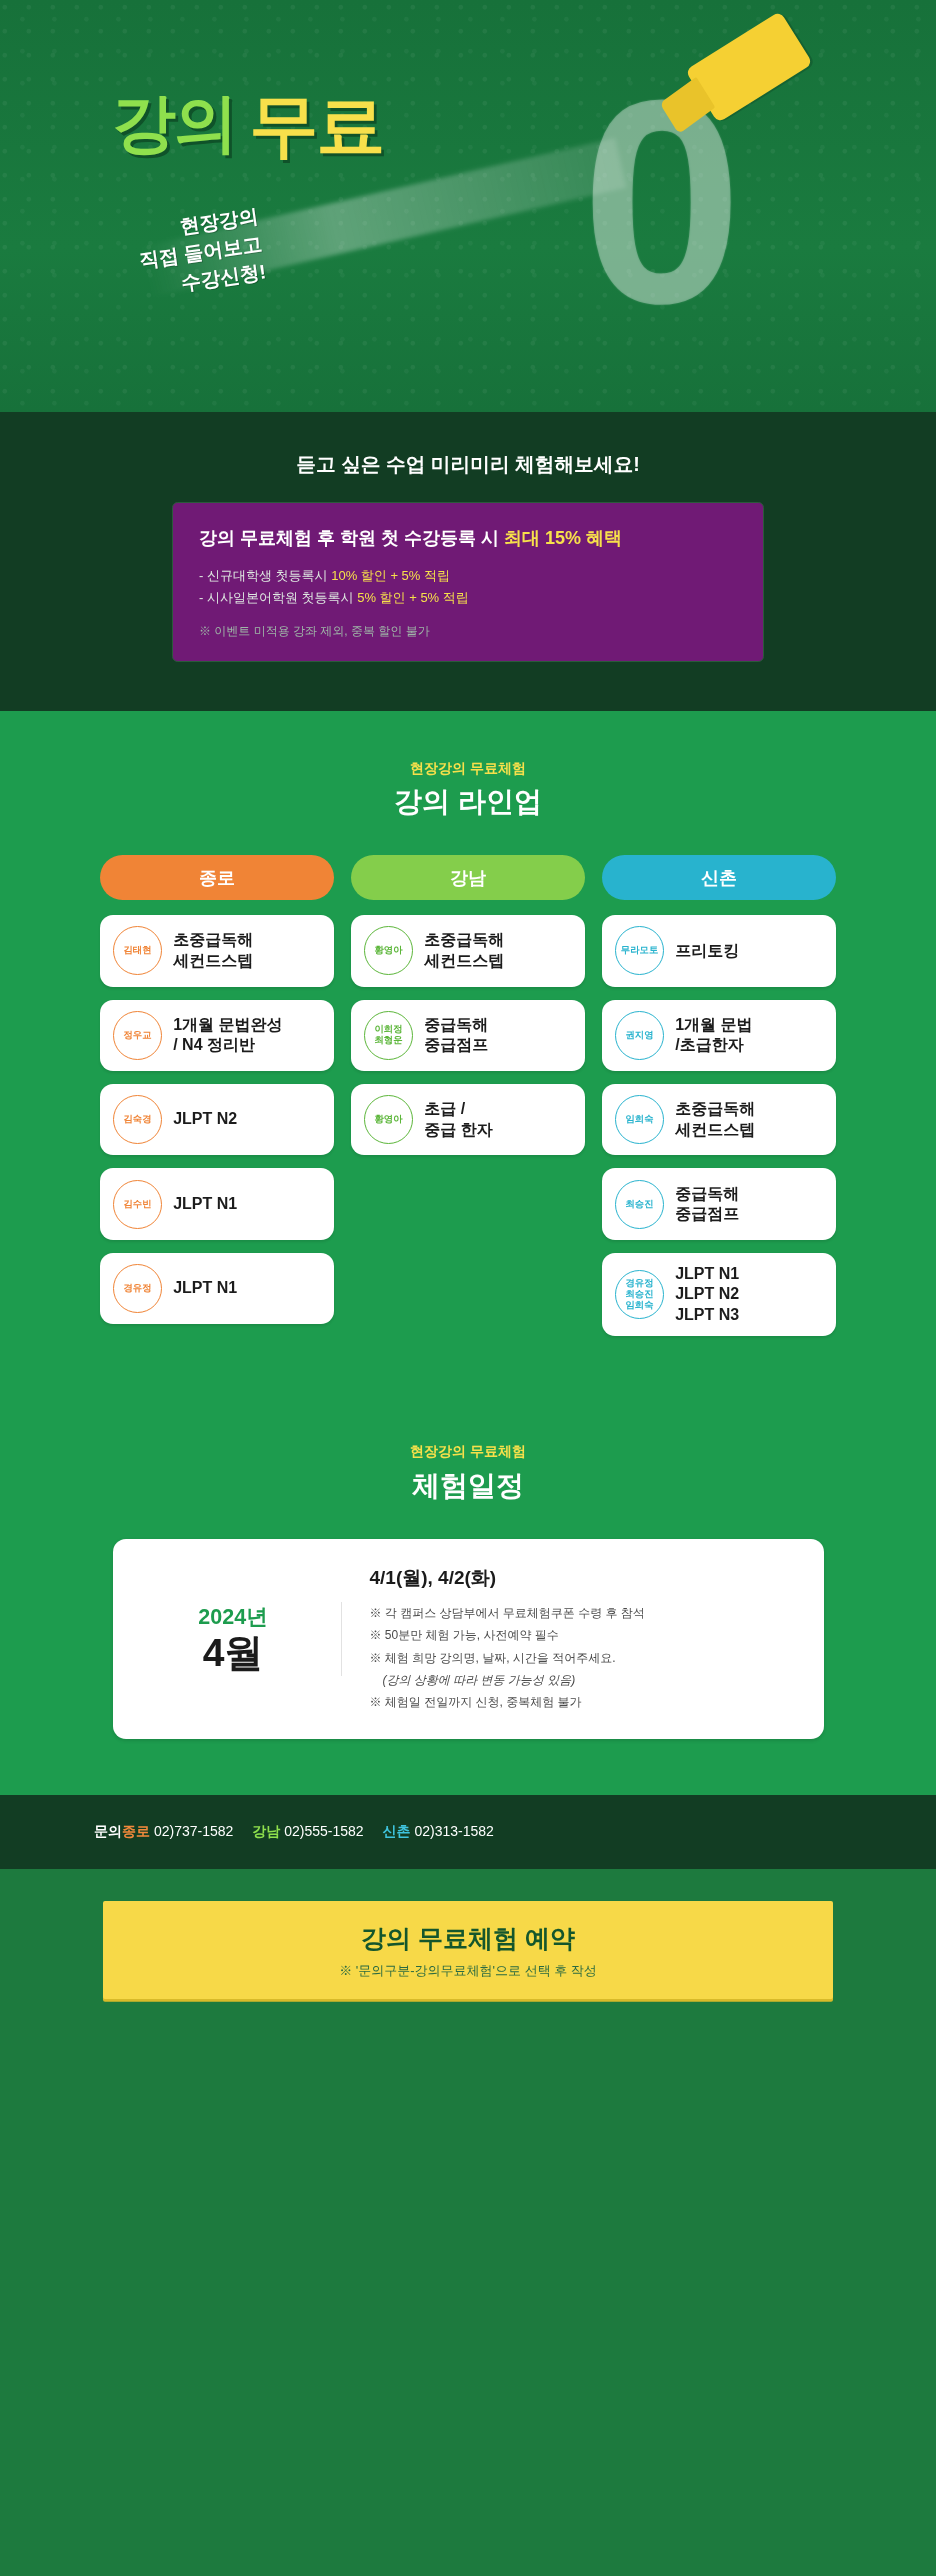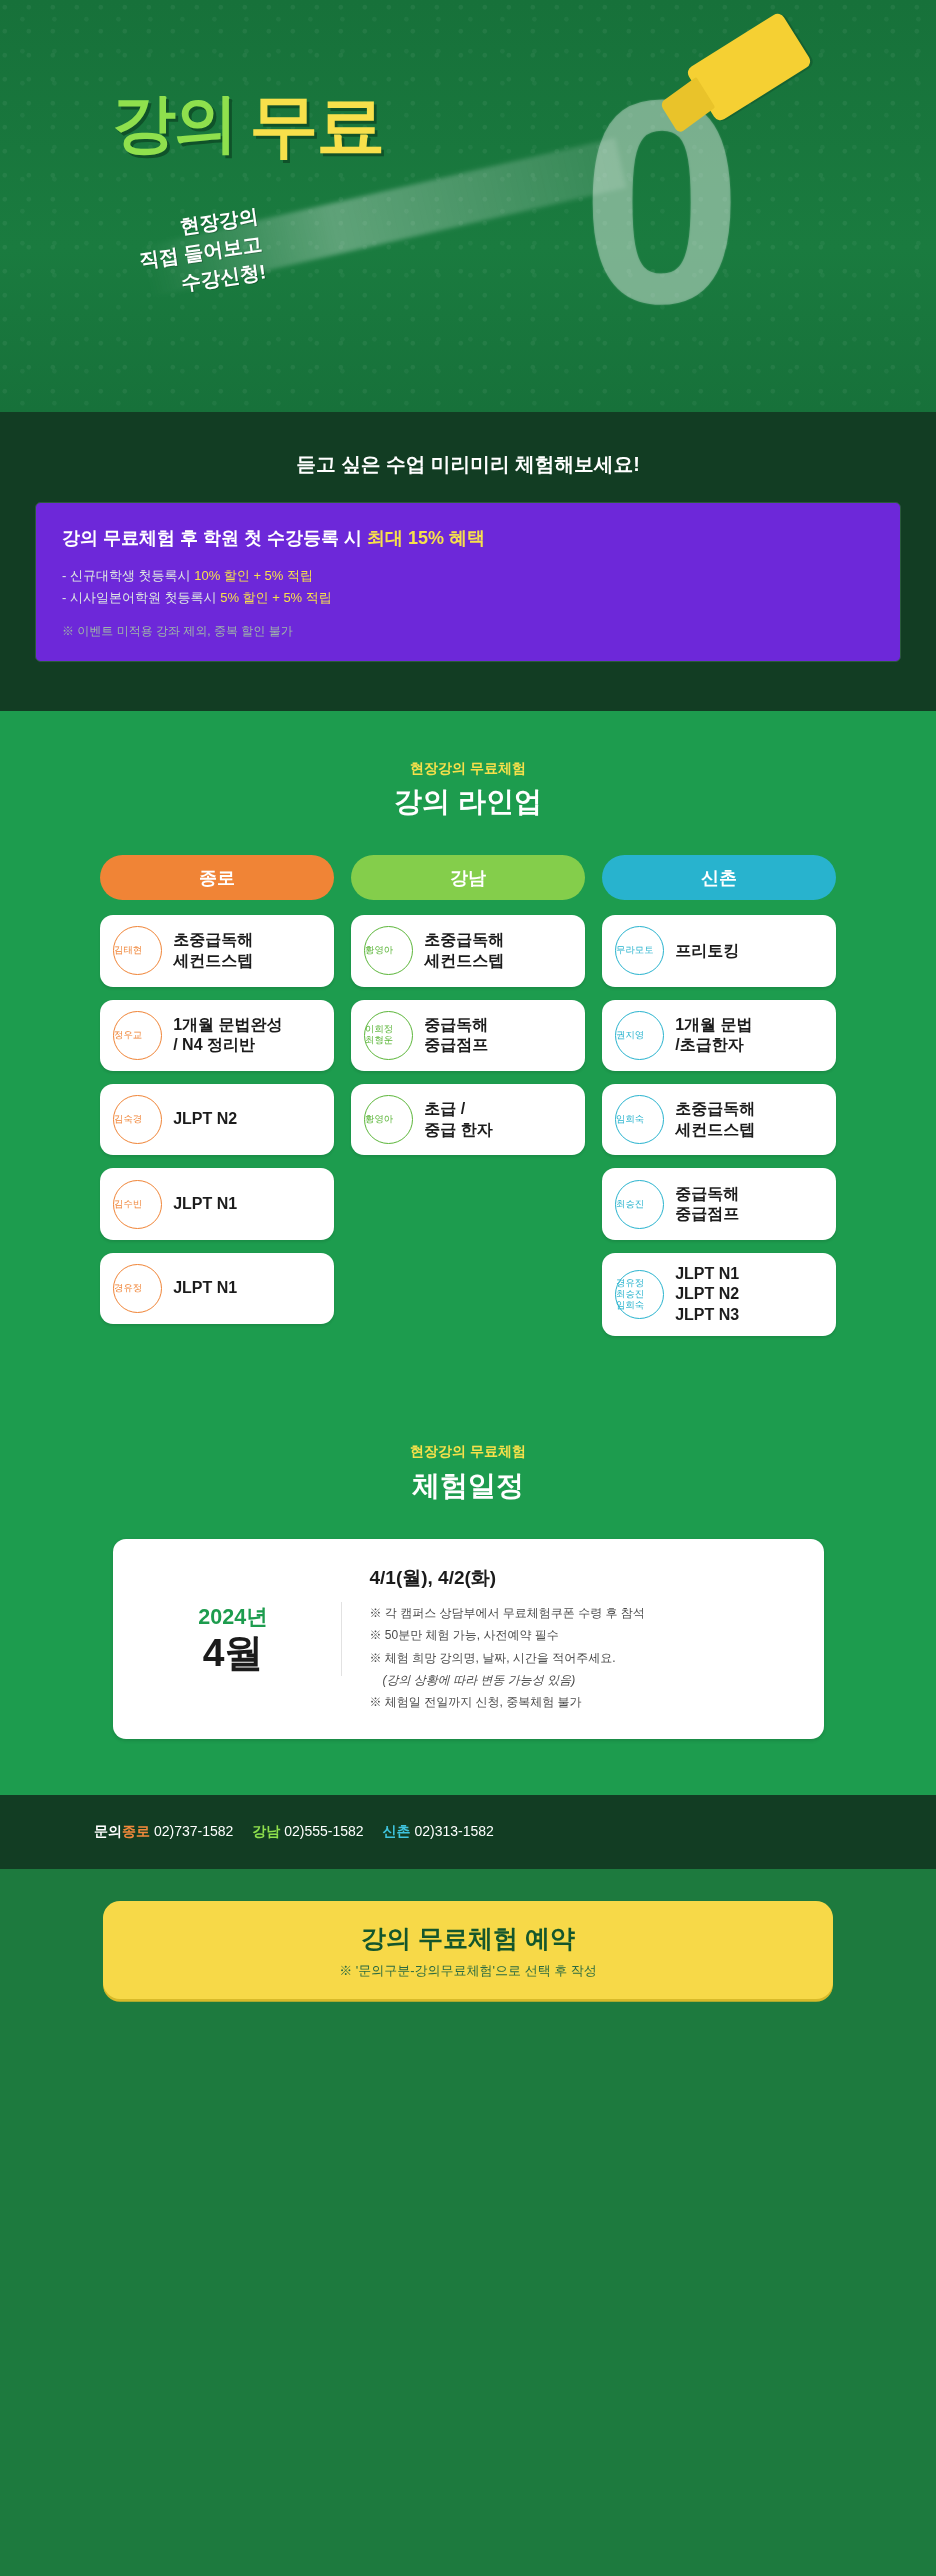--- a/index.html
+++ b/index.html
@@ -99,22 +99,22 @@
   .benefit-wrap {
     background: #123d23;
     padding: 39px 0 49px 0;
   }
   .benefit-head {
     text-align:center;
     font-size: 19.7px; font-weight: bold; color: #ffffff;
     margin-bottom: 24px;
   }
   .benefit-box {
-    width: 866px; margin: 0 auto;
-    background: #6d28d9;
+    width: 592px; margin: 0 auto;
+    background: #701a75;
     border: 0.9px solid #2b5a3b;
     border-radius: 5.6px;
     padding: 22.5px 26px 20.6px 26px;
   }
   .benefit-title { font-size: 18px; font-weight: bold; margin-bottom: 15px; }
   .benefit-title .hl { color: #f7e04b; }
   .benefit-li { font-size: 13px; color: #dfe9e2; line-height: 1.75; }
   .benefit-li .y { color: #f7e04b; }
   .benefit-note { font-size: 12px; color: #9fb7a8; margin-top: 13px; }
 
@@ -140,22 +140,22 @@
   .card {
     background:#fff; border-radius: 13px;
     min-height: 69px;
     display:flex; align-items:center;
     padding: 11.2px 13px;
     margin-bottom: 13px;
     box-shadow: 0 1.9px 2.8px rgba(0,0,0,0.10);
   }
   .teacher {
     width: 49px; min-width:49px; height: 49px; border-radius: 50%;
-    display:flex; flex-direction:column; align-items:flex-start; justify-content:center;
-    font-size: 9.4px; font-weight: normal; line-height: 1.15; margin-right: 11.2px;
+    display:flex; flex-direction:column; align-items:center; justify-content:center;
+    font-size: 9.4px; font-weight: bold; line-height: 1.15; margin-right: 11.2px;
     text-align:center;
   }
   .c-name {
     color:#1c1c1c; font-size: 16px; font-weight: bold; line-height: 1.28;
   }
   .spacer-card { visibility: hidden; }
 
   
   .schedule {
     background: #1d9c4e;
@@ -189,21 +189,21 @@
   .contact-items { display:flex; gap: 19px; }
   .contact-item { font-size: 14px; color:#ffffff; }
   .contact-item .cc-jongno { color:#f28a3c; font-weight:bold; }
   .contact-item .cc-gangnam { color:#8fe04d; font-weight:bold; }
   .contact-item .cc-sinchon { color:#3fc4dd; font-weight:bold; }
 
   
   .cta-wrap { background:#1d7a3e; padding: 32px 0 39px 0; }
   .cta {
     width: 730px; margin:0 auto;
-    background:#f7d948; border-radius: 17px;
+    background:#f7d948; border-radius: 2px;
     padding: 20.6px 0 19px 0; text-align:center;
     box-shadow: 0 2.8px 0 #d8ba2a;
     cursor:pointer;
   }
   .cta-title { color:#14562c; font-size: 25px; font-weight:bold; }
   .cta-sub { color:#2a6a41; font-size: 13px; margin-top: 7.5px; }
 </style>
 </head>
 <body>
 

